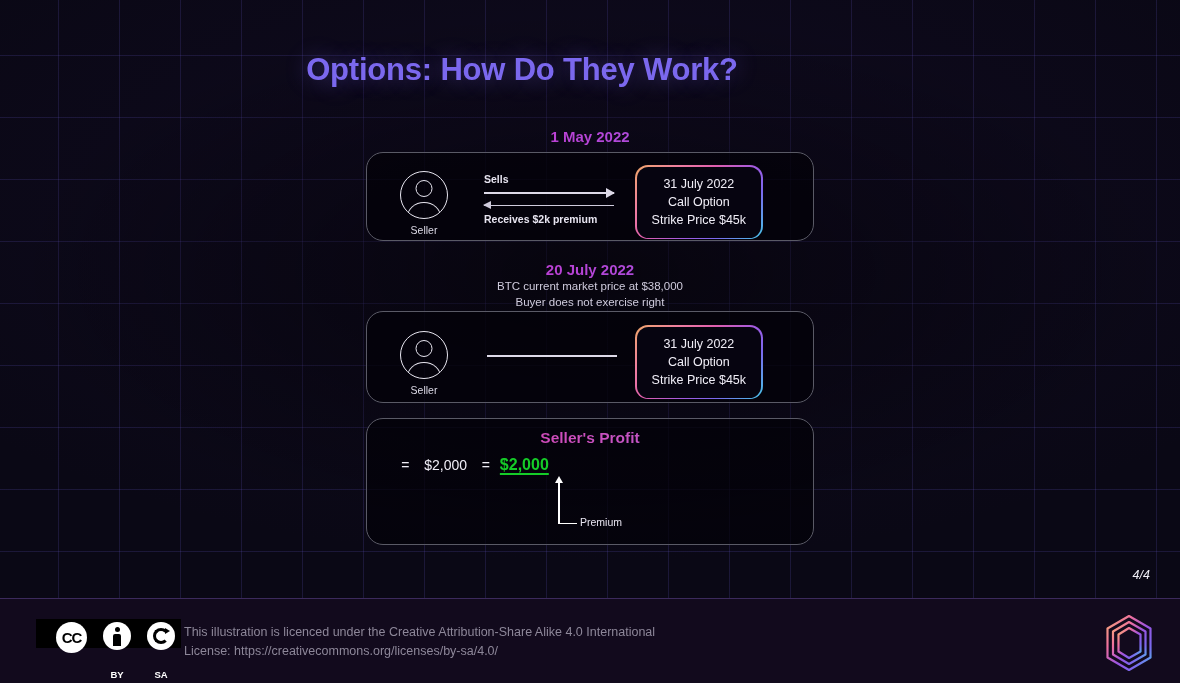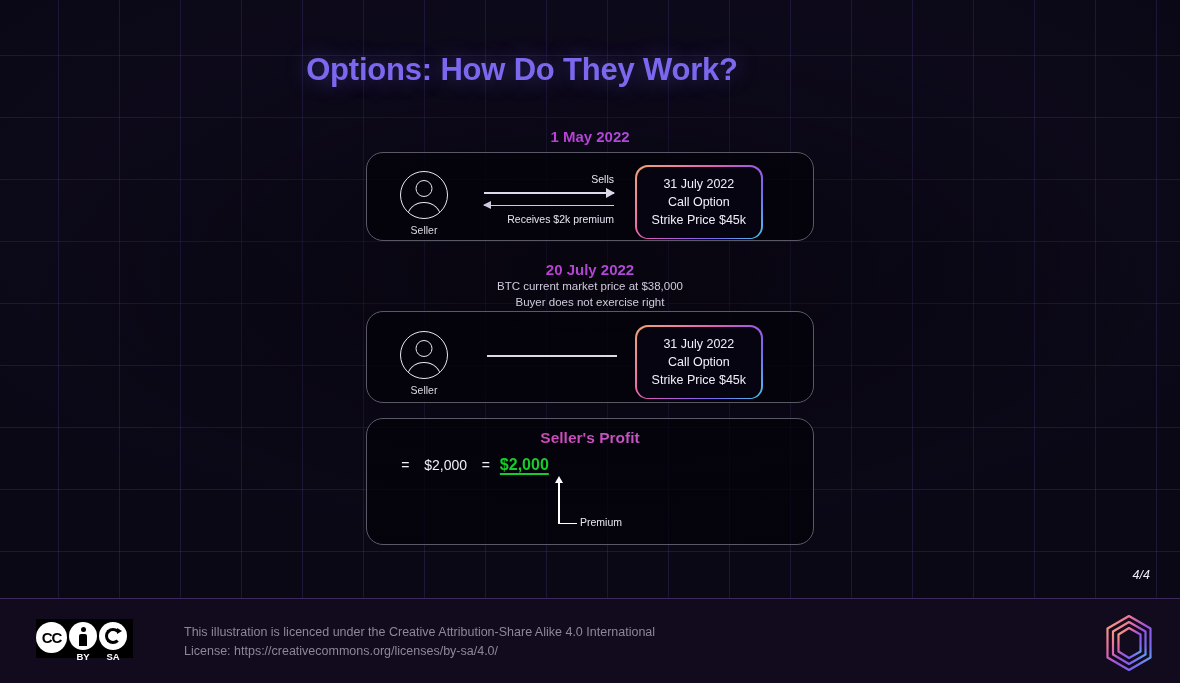--- a/index.html
+++ b/index.html
@@ -166,22 +166,23 @@
   }
   #option-1 { left: 635px; top: 165px; }
   #option-2 { left: 635px; top: 325px; }
 
   
   .flow { position: absolute; }
   #flow-1 { left: 484px; top: 172px; width: 130px; }
   .flow .cap {
     font-size: 10.5px;
     color: #e7e4f0;
-    text-align: right;
+    text-align: left;
     line-height: 14px;
+    font-weight: bold;
   }
   .arrow-row { position: relative; height: 13px; }
   .arrow-line {
     position: absolute;
     left: 0; right: 0; top: 6px;
     height: 2.2px;
     background: #ddd9e8;
   }
   .arrow-line.thin { height: 1.4px; background: #cfcbdc; }
   .arrow-head-r {
@@ -285,39 +286,39 @@
     position: absolute;
     left: 0; top: 598px;
     width: 1180px;
     height: 85px;
     background: #120a1d;
     border-top: 1.4px solid #3c2a5c;
   }
   .cc-badge {
     position: absolute;
     left: 36px; top: 619px;
-    height: 39px;
+    height: 29px;
     background: #000000;
     display: flex;
     align-items: flex-start;
-    padding: 3px 6px 0 0;
-    gap: 2px;
+    padding: 3px 6px 0 20px;
+    gap: 16px;
   }
   .cc-item { display: flex; flex-direction: column; align-items: center; }
   .cc-glyph {
     width: 28px; height: 28px;
     border-radius: 50%;
     background: #ffffff;
     color: #000000;
     display: flex; align-items: center; justify-content: center;
     font-weight: bold;
     line-height: 1;
   }
   .cc-glyph.cc-main { width: 31px; height: 31px; font-size: 15px; letter-spacing: -1px; }
-  .cc-sub { font-size: 9.5px; font-weight: bold; color: #ffffff; margin-top: 1px; }
+  .cc-sub { font-size: 9.5px; font-weight: bold; color: #ffffff; margin-top: 19px; }
 
   .person-glyph { position: relative; width: 28px; height: 28px; }
   .person-glyph .pg-circle {
     position: absolute; inset: 0;
     border-radius: 50%; background: #fff;
   }
   .person-glyph .pg-head {
     position: absolute; left: 11.5px; top: 5px;
     width: 5px; height: 5px; border-radius: 50%; background: #000;
   }

